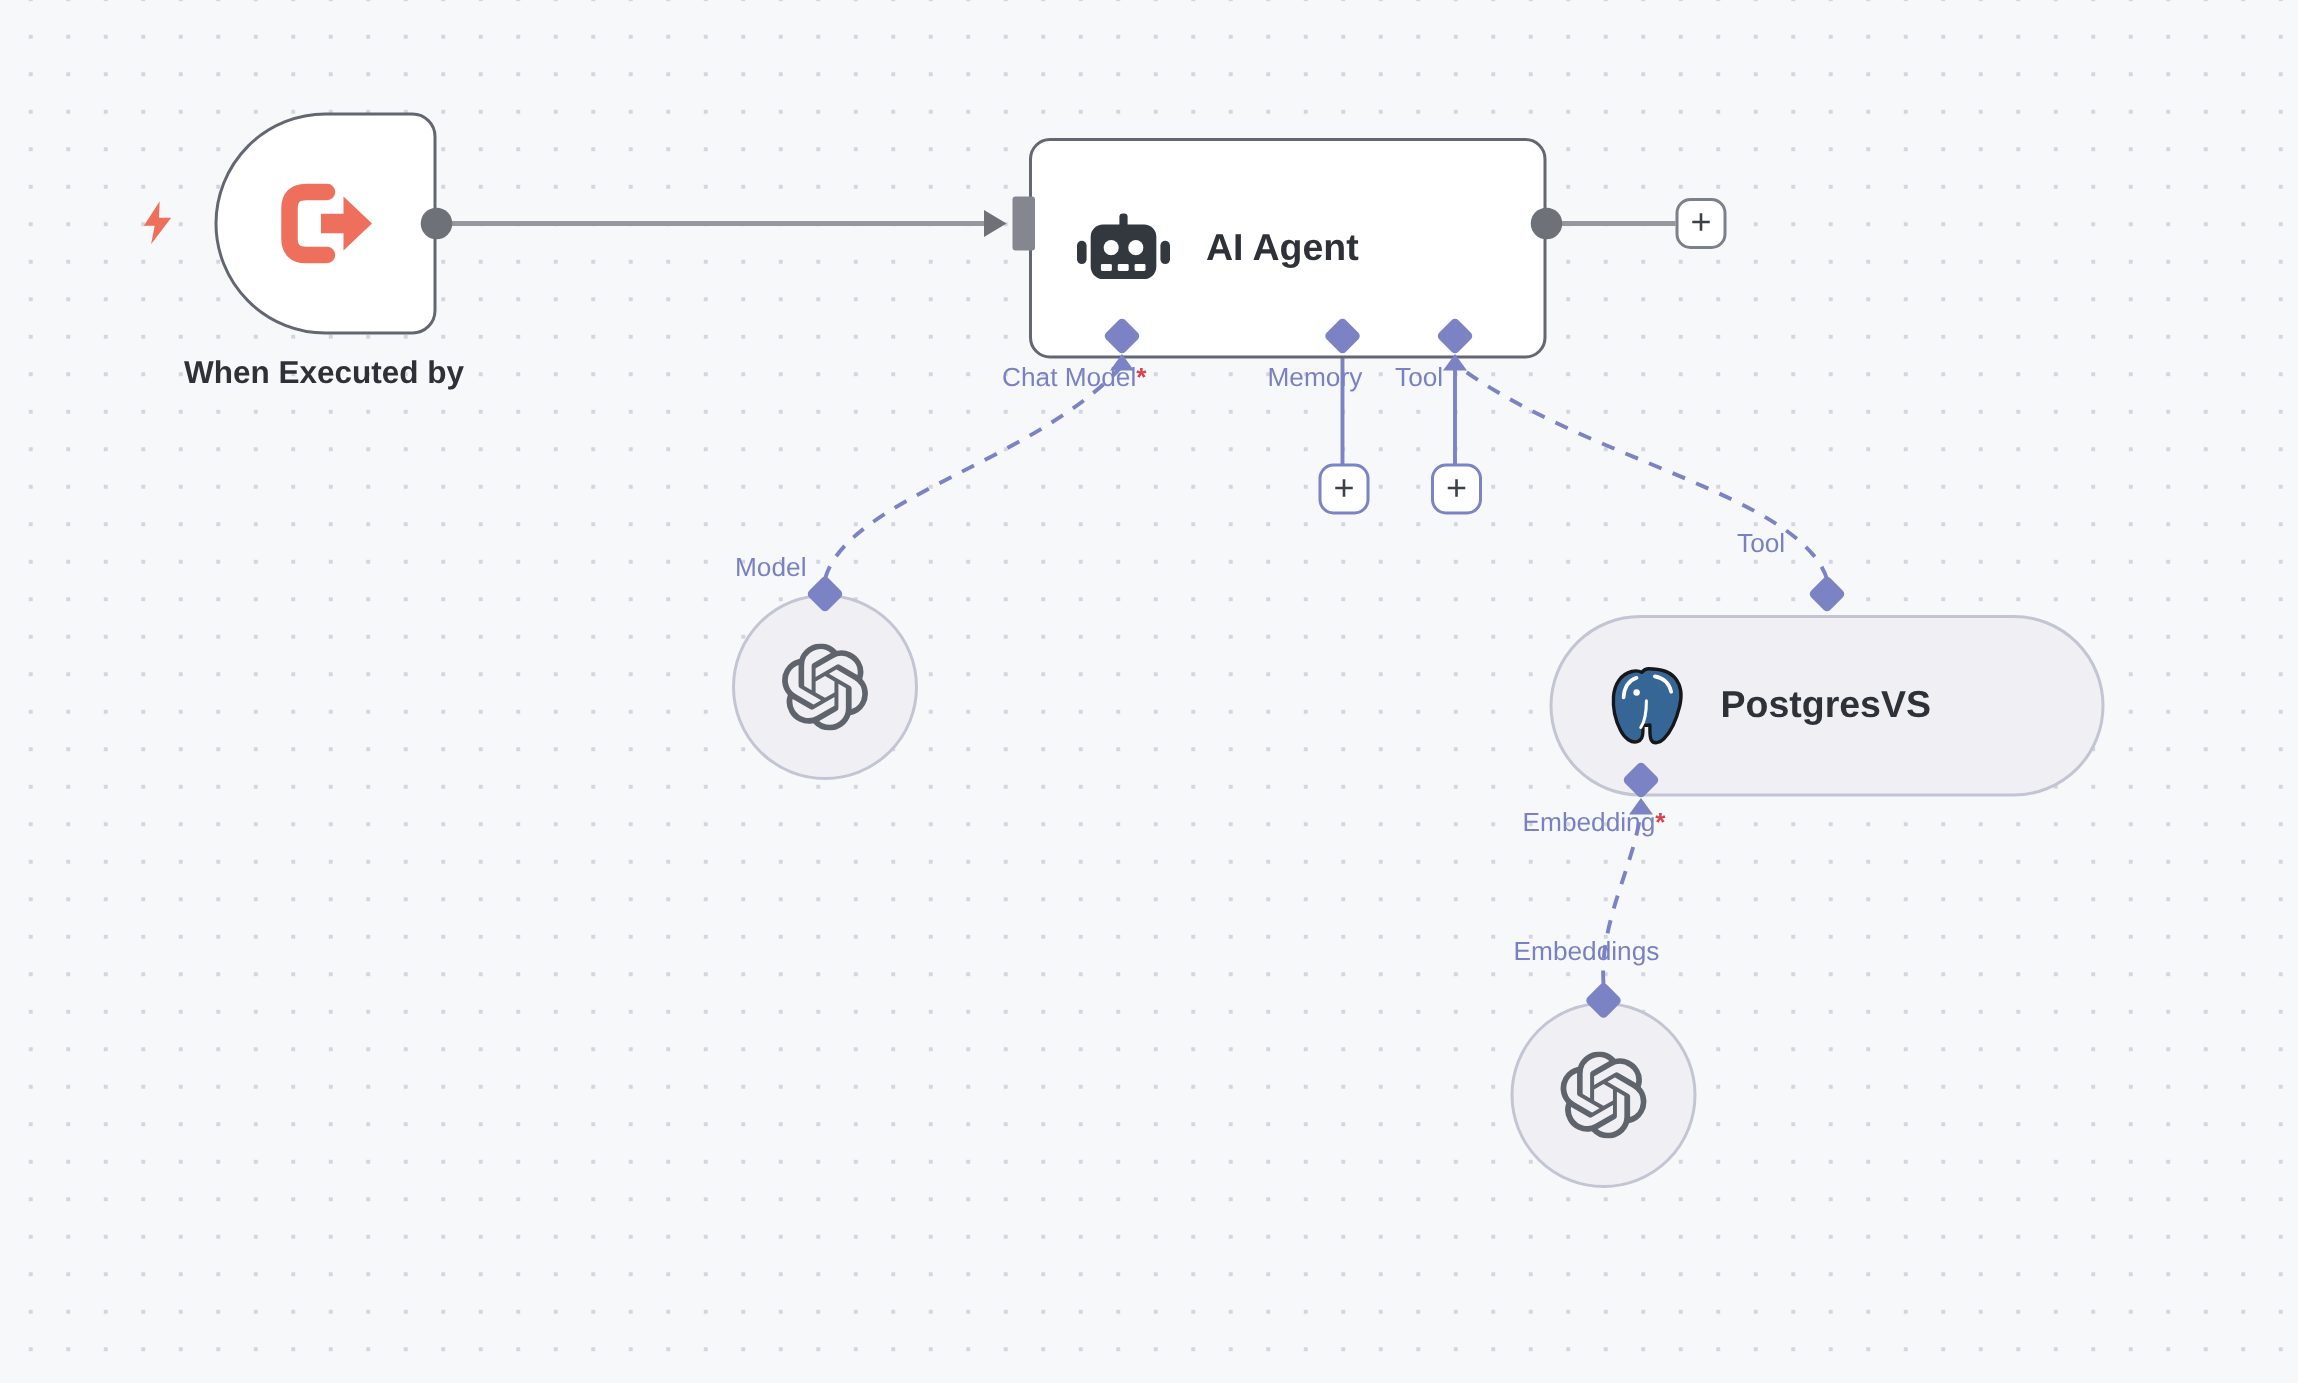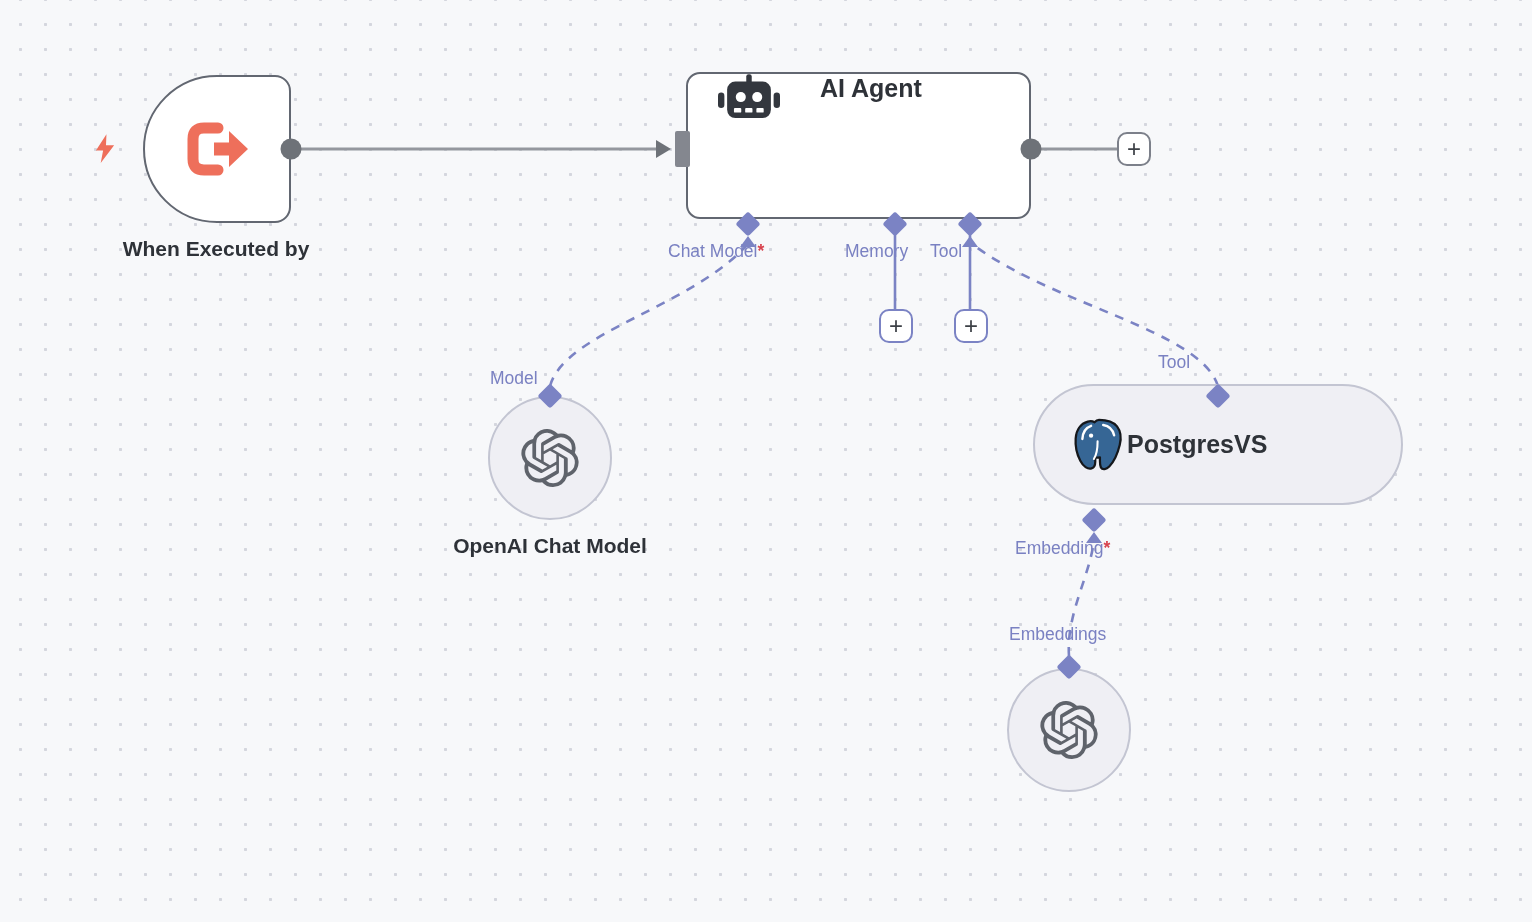--- a/index.html
+++ b/index.html
@@ -17,37 +17,37 @@
   .z1{z-index:1;}
   .node,.label,.portlabel,.plusbtn,.diamond,.tri,.icon-abs{position:absolute;}
   .node{z-index:2;box-sizing:border-box;}
   .trigger{
     left:143px;top:75px;width:148px;height:148px;
     background:#ffffff;border:2.4px solid #626771;
     border-radius:74px 16px 16px 74px;
     display:flex;align-items:center;justify-content:center;
   }
   .agent{
-    left:686px;top:72px;width:345px;height:147px;
+    left:686px;top:92px;width:345px;height:147px;
     background:#ffffff;border:2.4px solid #626771;border-radius:14px;
-    display:flex;gap:40px;padding-left:30px;
+    display:flex;align-items:center;gap:24px;padding-left:30px;
   }
   .agent-title{font-size:25px;font-weight:600;color:#2e3238;}
   .subnode-circle{
     box-sizing:border-box;width:124px;height:124px;border-radius:50%;
     background:#efeff4;border:2.4px solid #c3c5d2;
     display:flex;align-items:center;justify-content:center;
   }
   .chatmodel{left:488px;top:396px;}
   .embeddings{left:1007px;top:668px;}
   .postgres{
-    left:1033px;top:384px;width:370px;height:121px;
+    left:1033px;top:410px;width:370px;height:121px;
     box-sizing:border-box;background:#efeff4;border:2.4px solid #c3c5d2;
     border-radius:61px;
-    display:flex;align-items:center;padding-left:36px;
+    display:flex;align-items:center;gap:20px;padding-left:36px;
   }
   .postgres-title{font-size:25px;font-weight:600;color:#2e3238;}
   .label{
     z-index:2;font-size:21px;font-weight:600;color:#2e3238;
     text-align:center;line-height:31px;
   }
   .portlabel{
     z-index:2;font-size:17.5px;font-weight:400;color:#7a81c2;
     text-align:left;white-space:nowrap;
   }
@@ -134,23 +134,20 @@
   </div>
 
   <div class="node subnode-circle chatmodel">
     <svg width="58" height="58" viewBox="0 0 24 24">
       <path fill="#5f636b" d="M22.2819 9.8211a5.9847 5.9847 0 0 0-.5157-4.9108 6.0462 6.0462 0 0 0-6.5098-2.9A6.0651 6.0651 0 0 0 4.9807 4.1818a5.9847 5.9847 0 0 0-3.9977 2.9 6.0462 6.0462 0 0 0 .7427 7.0966 5.98 5.98 0 0 0 .511 4.9107 6.051 6.051 0 0 0 6.5146 2.9001A5.9847 5.9847 0 0 0 13.2599 24a6.0557 6.0557 0 0 0 5.7718-4.2058 5.9894 5.9894 0 0 0 3.9977-2.9001 6.0557 6.0557 0 0 0-.7475-7.073zM13.2599 22.4301a4.4755 4.4755 0 0 1-2.8764-1.0408l.1419-.0804 4.7783-2.7582a.7948.7948 0 0 0 .3927-.6813v-6.7369l2.02 1.1686a.071.071 0 0 1 .038.052v5.5826a4.504 4.504 0 0 1-4.4945 4.4944zm-9.6607-4.1254a4.4708 4.4708 0 0 1-.5346-3.0137l.142.0852 4.783 2.7582a.7712.7712 0 0 0 .7806 0l5.8428-3.3685v2.3324a.0804.0804 0 0 1-.0332.0615L9.74 19.9502a4.4992 4.4992 0 0 1-6.1408-1.6464zM2.3408 7.8956a4.485 4.485 0 0 1 2.3655-1.9728V11.6a.7664.7664 0 0 0 .3879.6765l5.8144 3.3543-2.0201 1.1685a.0757.0757 0 0 1-.071 0l-4.8303-2.7865A4.504 4.504 0 0 1 2.3408 7.8956zm16.5963 3.8558L13.1038 8.364 15.1192 7.2a.0757.0757 0 0 1 .071 0l4.8303 2.7913a4.4944 4.4944 0 0 1-.6765 8.1042v-5.6772a.79.79 0 0 0-.4069-.6813zm2.0107-3.0231l-.142-.0852-4.7735-2.7818a.7759.7759 0 0 0-.7854 0L9.409 9.2297V6.8974a.0662.0662 0 0 1 .0284-.0615l4.8303-2.7866a4.4992 4.4992 0 0 1 6.6802 4.66zM8.3065 12.863l-2.02-1.1638a.0804.0804 0 0 1-.038-.0567V6.0742a4.4992 4.4992 0 0 1 7.3757-3.4537l-.142.0805L8.704 5.459a.7948.7948 0 0 0-.3927.6813zm1.0976-2.3654l2.602-1.4998 2.6069 1.4998v2.9994l-2.5974 1.4997-2.6067-1.4997z"></path>
     </svg>
   </div>
   <div class="portlabel" style="left:490px;top:368px;width:120px;">
     <span>Model</span>
   </div>
-  <div class="label" style="left:400px;top:530px;width:300px;">
-    <div>OpenAI Chat Model</div>
-  </div>
 
   <div class="node postgres">
     <svg width="56" height="58" viewBox="0 0 60 62">
       <path d="M30 4 C 38.5 4 45.5 6.2 49.3 11 C 53.2 16 54.2 23 52.2 31 C 50 40 46 49 41 54 C 38 57 33.8 58.2 32 55 C 31.1 53.3 31 51 31 48 L 31 44.2 C 29.5 44.5 27.5 44.5 26 44.2 L 26 49 C 26 52 25 55.2 22 56.1 C 18 57.3 13 54 10 48 C 6.4 41 4.4 32 5 24 C 5.6 15 10.2 8 18 6 C 20.5 5.3 23.2 5.5 25.2 6.6 C 26.6 5 28.2 4 30 4 Z" fill="#366695" stroke="#15171b" stroke-width="2.4" stroke-linejoin="round"></path>
       <path d="M21.5 10.5 C 15.8 12.5 12.6 17.5 12.2 24.5" stroke="#ffffff" stroke-width="2.6" fill="none" stroke-linecap="round"></path>
       <path d="M34.5 9.5 C 40.5 10.5 44.8 14.5 46.2 20.5" stroke="#ffffff" stroke-width="2.6" fill="none" stroke-linecap="round"></path>
       <circle cx="21.5" cy="21" r="2.3" fill="#ffffff"></circle>
       <path d="M28.5 27 C 28.5 35 27.5 41.5 24.5 46" stroke="#ffffff" stroke-width="2.2" fill="none" stroke-linecap="round"></path>
     </svg>
     <div class="postgres-title">PostgresVS</div>

